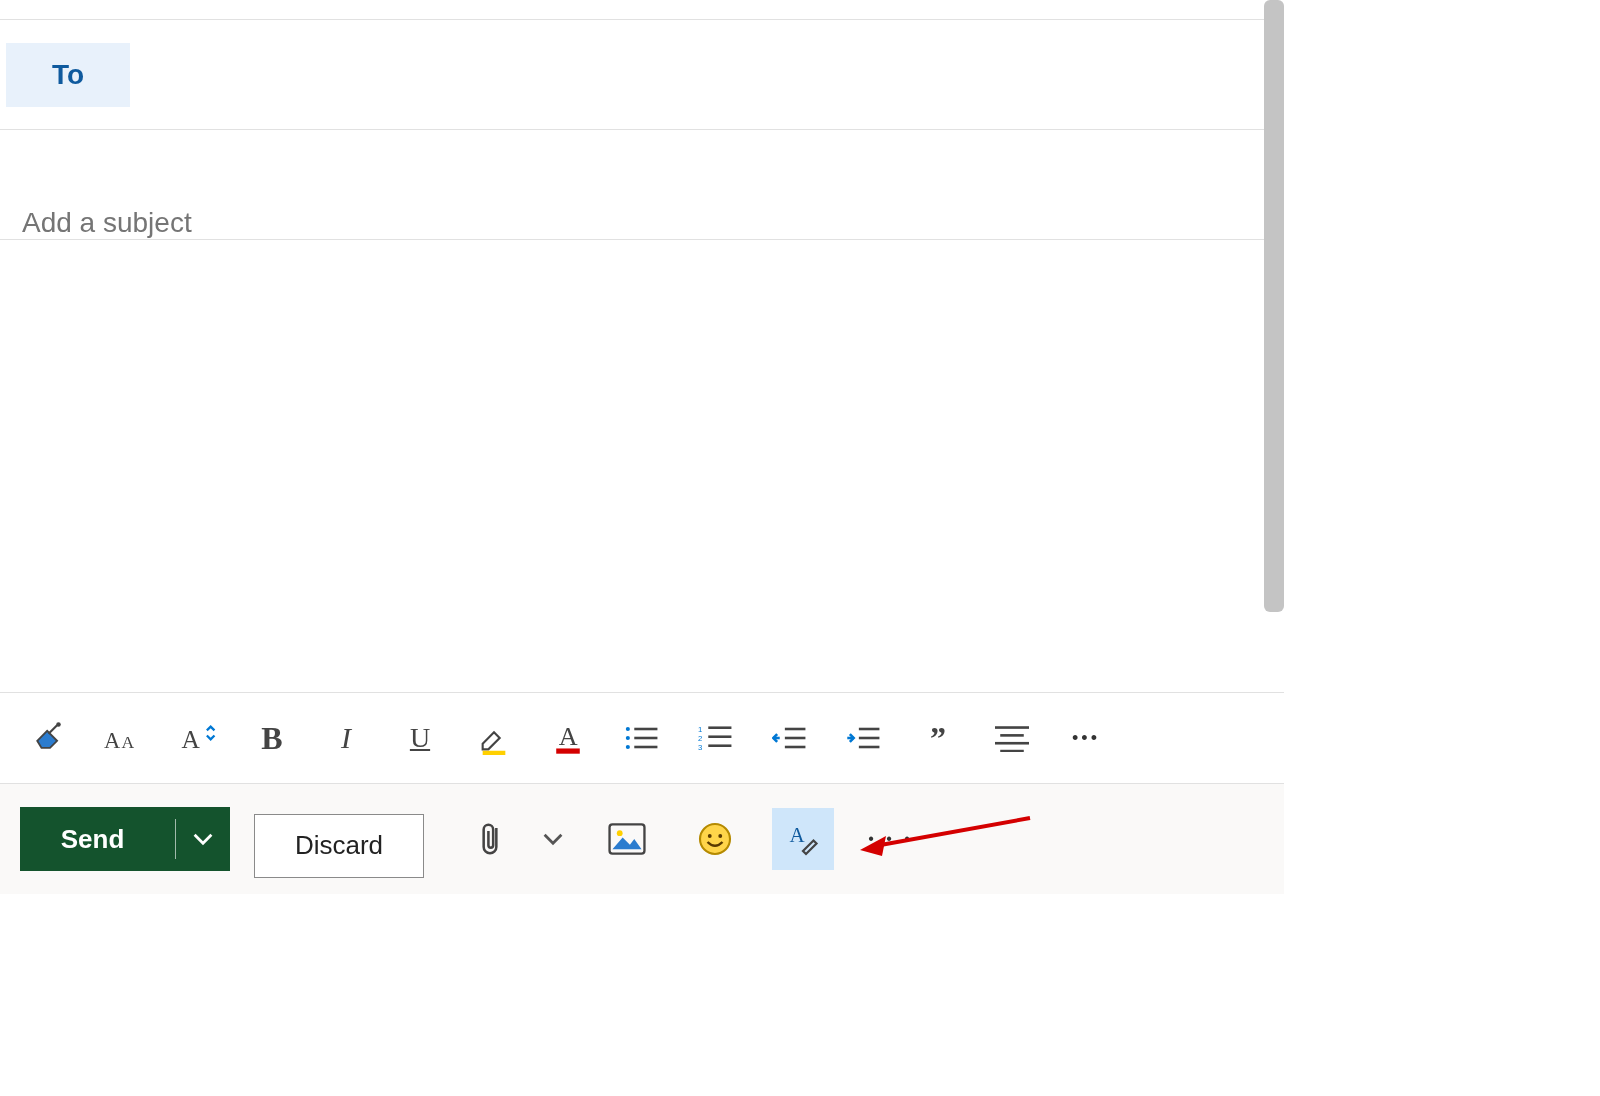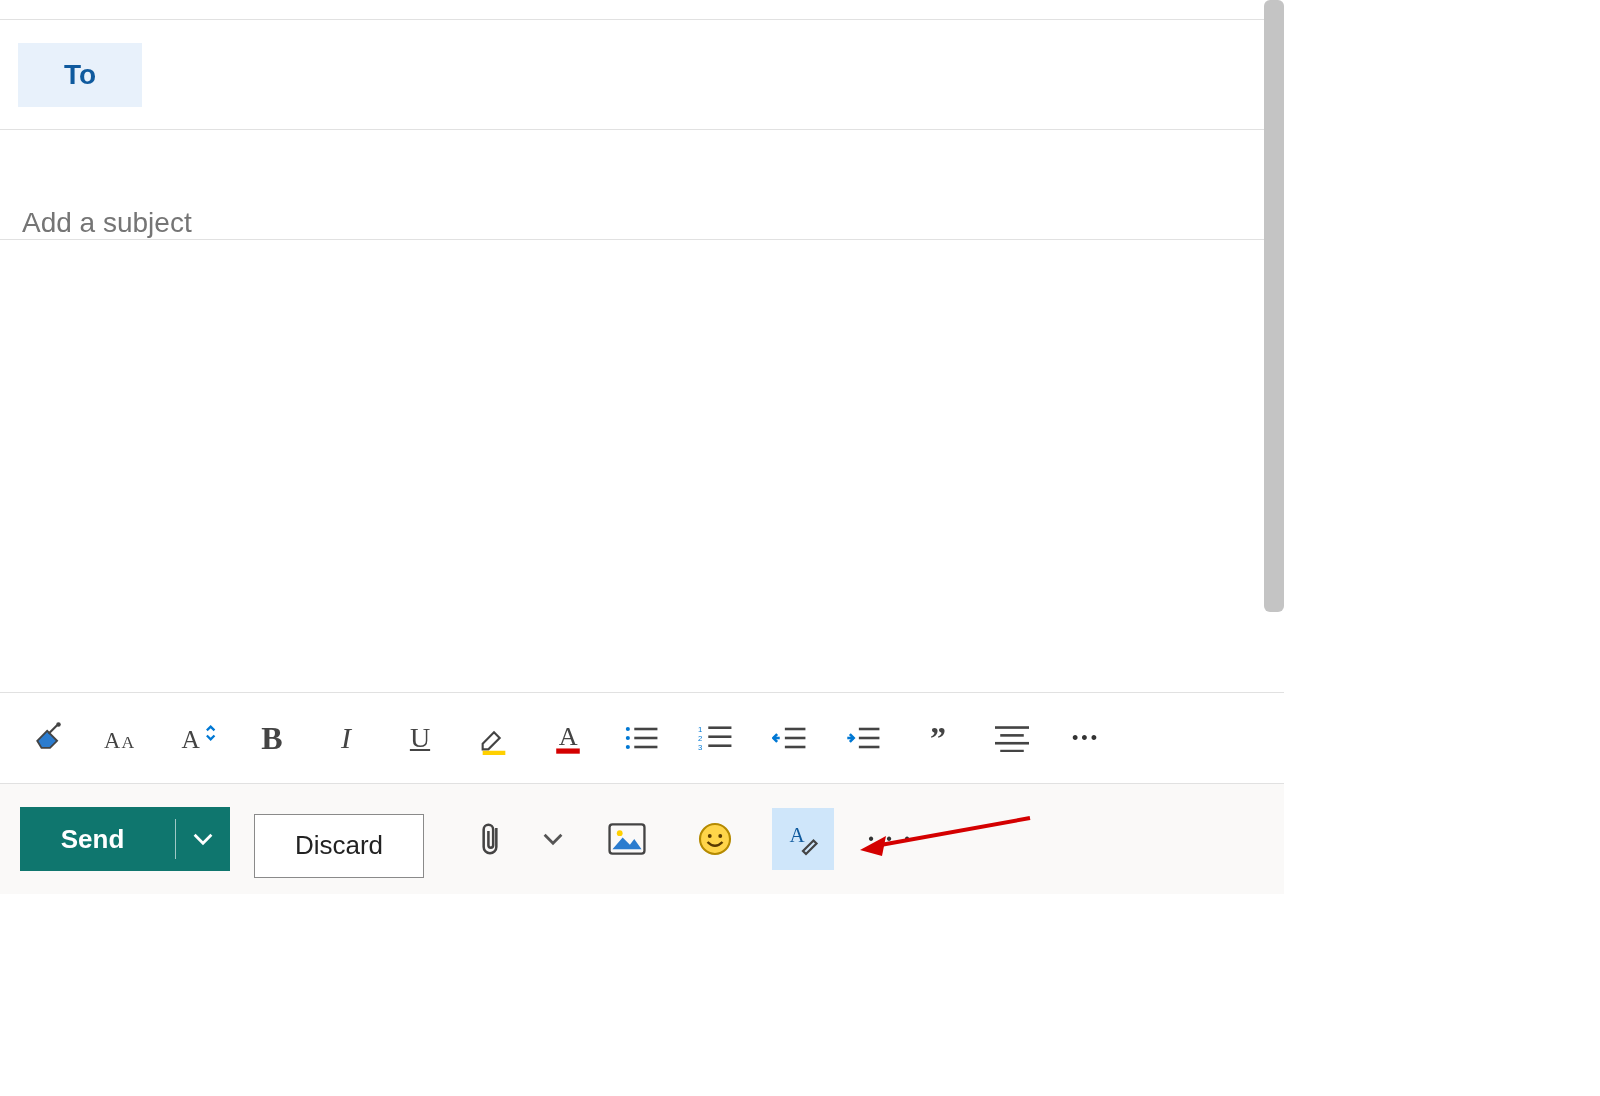--- a/index.html
+++ b/index.html
@@ -10,21 +10,21 @@
     height: 1096px;
     position: relative;
     overflow: hidden;
   }
   .content { width: 1284px; display: flex; flex-direction: column; position: relative; }
   .top-strip { height: 20px; border-bottom: 1px solid #e1e1e1; }
   .to-row {
     height: 110px;
     border-bottom: 1px solid #e1e1e1;
     display: flex; align-items: center;
-    padding-left: 18px;
+    padding-left: 6px;
   }
   .to-btn {
     background: #e8f1fb;
     border: none;
     width: 124px; height: 64px;
     color: #0f5a9e;
     font-size: 28px;
     font-weight: 600;
     display: flex; align-items: center; justify-content: center;
     cursor: pointer;
@@ -49,21 +49,21 @@
     padding-left: 30px; gap: 34px;
   }
   .format-toolbar .tb { width: 40px; height: 40px; display:flex; align-items:center; justify-content:center; cursor:pointer; }
   .action-bar {
     height: 110px;
     background: #faf9f8;
     display: flex; align-items: center;
     padding-left: 20px; gap: 24px;
   }
   .send-btn {
-    background: #0f766e; color: #fff;
+    background: #14532d; color: #fff;
     border: none; height: 64px; width: 210px;
     display: flex; align-items: center;
     font-size: 26px; font-weight: 600;
     cursor: pointer;
   }
   .send-btn .send-label { flex: 1; text-align: center; padding-right: 10px; }
   .send-btn .divider { width: 1px; height: 40px; background: rgba(255,255,255,0.6); }
   .send-btn .chev { width: 54px; display:flex; align-items:center; justify-content:center; }
   .discard-btn {
     background: #fff; color: #222;

